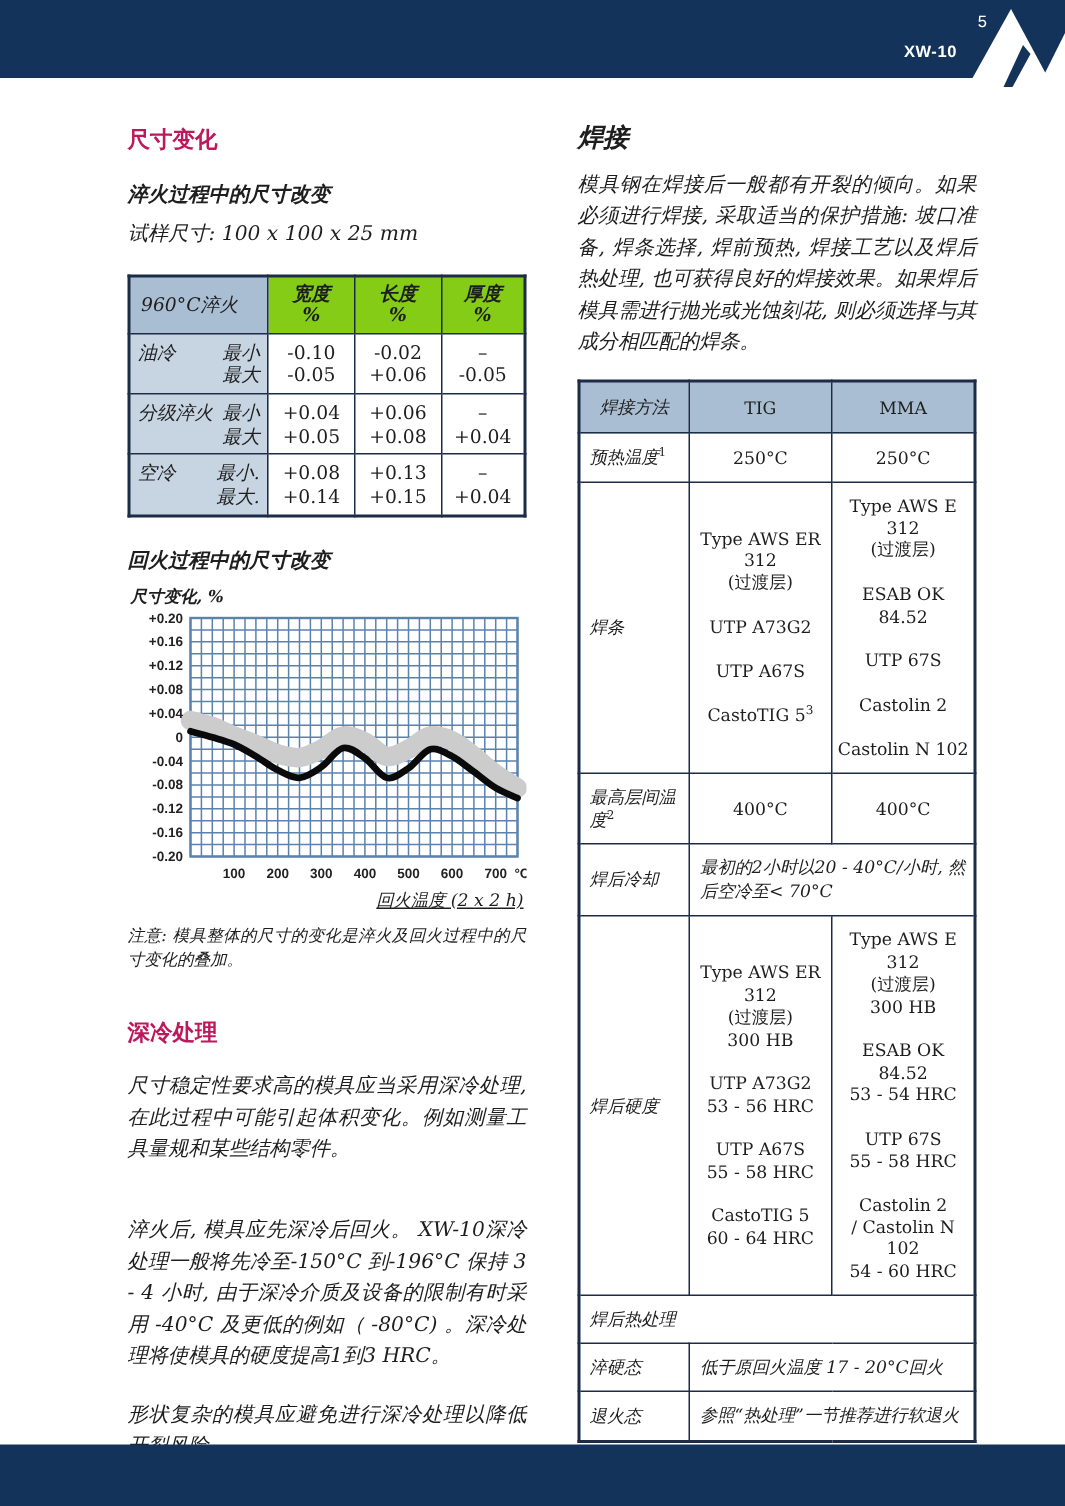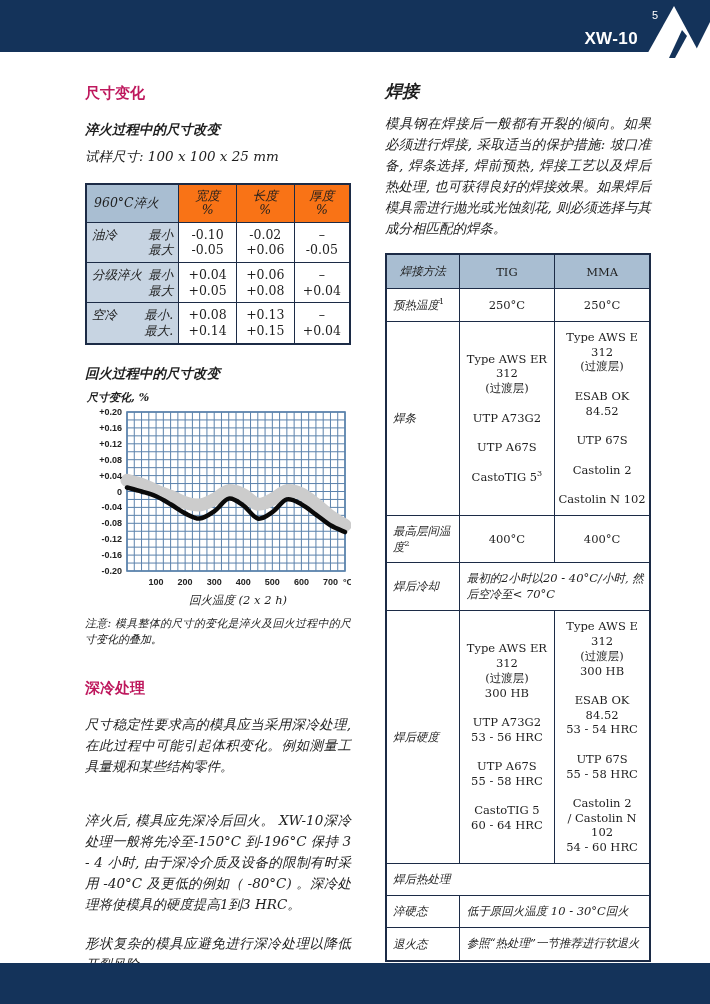--- a/index.html
+++ b/index.html
@@ -6,21 +6,21 @@
   html,body { background:#888; }
   .page {
     position: relative; width: 710px; height: 1004px; margin: 0 auto;
     background: #ffffff; overflow: hidden;
     font-family: "DejaVu Serif", serif; color: #1e1e1e;
   }
   
   .topbar { position:absolute; top:0; left:0; width:710px; height:52px; background:#14335a; }
   .brand {
     position:absolute; top:29px; right:72px; color:#fff;
-    font-family:"Liberation Sans",sans-serif; font-weight:bold; font-size:17px; letter-spacing:.4px;
+    font-family:"Liberation Sans",sans-serif; font-weight:bold; font-size:11px; letter-spacing:.4px;
   }
   .logo { position:absolute; top:0; right:0; }
   .footbar { position:absolute; bottom:0; left:0; width:710px; height:41px; background:#14335a; }
   .pagenum {
     position:absolute; right:52px; top:9px; color:#fff;
     font-family:"Liberation Sans",sans-serif; font-size:11px;
   }
   
   .col-left  { position:absolute; left:85px;  top:84px; width:266px; }
   .col-right { position:absolute; left:385px; top:80px; width:266px; }
@@ -29,31 +29,31 @@
   .h-serif { font-size:17px; font-weight:bold; font-style:italic; margin-bottom:10px; }
   .sub { font-size:13.5px; font-weight:bold; font-style:italic; margin-bottom:7px; }
   .body-text { font-size:13.5px; font-style:italic; line-height:1.56; text-align:justify; margin-bottom:14px; }
   .note { font-size:11px; font-style:italic; line-height:1.5; margin-top:8px; text-align:justify; }
   
   table.quench {
     border-collapse:collapse; width:100%; margin:16px 0 20px;
     font-size:12.5px; border:2px solid #1c2b46;
   }
   table.quench th, table.quench td { border:1.4px solid #1c2b46; padding:4px 5px;margin-top:44px; }
-  table.quench .q-head { background:#f97316; font-style:italic; text-align:center; white-space:pre-line; line-height:1.15; font-weight:normal; }
+  table.quench .q-head { background:#84cc16; font-style:italic; text-align:center; white-space:pre-line; line-height:1.15; font-weight:bold; }
   table.quench .q-title { background:#a9bed2; font-style:italic; text-align:left; padding-left:7px; font-weight:normal; }
   table.quench .q-label { background:#c7d4e2; font-style:italic; vertical-align:top; }
   table.quench .q-label .lab-row { display:flex; justify-content:space-between; align-items:flex-start; }
   table.quench .q-label .minmax { white-space:pre-line; text-align:right; line-height:1.25; }
   table.quench .q-num { text-align:center; white-space:pre-line; line-height:1.25; font-style:normal; }
   
   .chart-block { margin-top:2px; }
   .chart-ylabel { font-size:11px; font-weight:bold; font-style:italic; margin:0 0 2px 2px; }
   svg.chart { display:block; }
-  .chart-xlabel { font-size:11.5px; font-style:italic; text-align:center; width:222px; margin-left:42px; margin-top:2px; }
+  .chart-xlabel { font-size:11.5px; font-style:italic; text-align:right; width:222px; margin-left:42px; margin-top:2px;text-decoration:underline; }
   .tick { font-family:"Liberation Sans",sans-serif; font-size:9px; font-weight:bold; fill:#222; }
   
   table.weld {
     border-collapse:collapse; width:100%; margin-top:14px;
     font-size:11.5px; border:2px solid #1c2b46;
   }
   table.weld th, table.weld td { border:1.3px solid #1c2b46; padding:8px 4px; vertical-align:middle; }
   table.weld .w-head { background:#a9bed2; text-align:center; font-style:italic; font-weight:normal; padding:9px 4px; }
   table.weld .w-head-lat { background:#a9bed2; text-align:center; font-weight:normal; padding:9px 4px; }
   table.weld .w-label { font-style:italic; text-align:left; padding-left:6px; line-height:1.3; }
@@ -320,21 +320,21 @@
 
 Castolin 2
 / Castolin N 102
 54 - 60 HRC</td>
       </tr>
       <tr>
         <td class="w-label" colspan="3">焊后热处理</td>
       </tr>
       <tr>
         <td class="w-label">淬硬态</td>
-        <td class="w-free" colspan="2">低于原回火温度 10 - 30°C回火</td>
+        <td class="w-free" colspan="2">低于原回火温度 17 - 20°C回火</td>
       </tr>
       <tr>
         <td class="w-label">退火态</td>
         <td class="w-free" colspan="2">参照“热处理”一节推荐进行软退火</td>
       </tr>
     </tbody>
       </table>
 
     <div class="footnotes">
       <div class="fn"><span class="fn-num">1</span><span>为避免焊接裂纹, 必须保证整个模具在预热过程中热透且整个焊补过程必须保持该预热温度。对于淬火回火后的模具, 实际预热温度一般低于原回火温度以防止硬度降低。</span></div>

